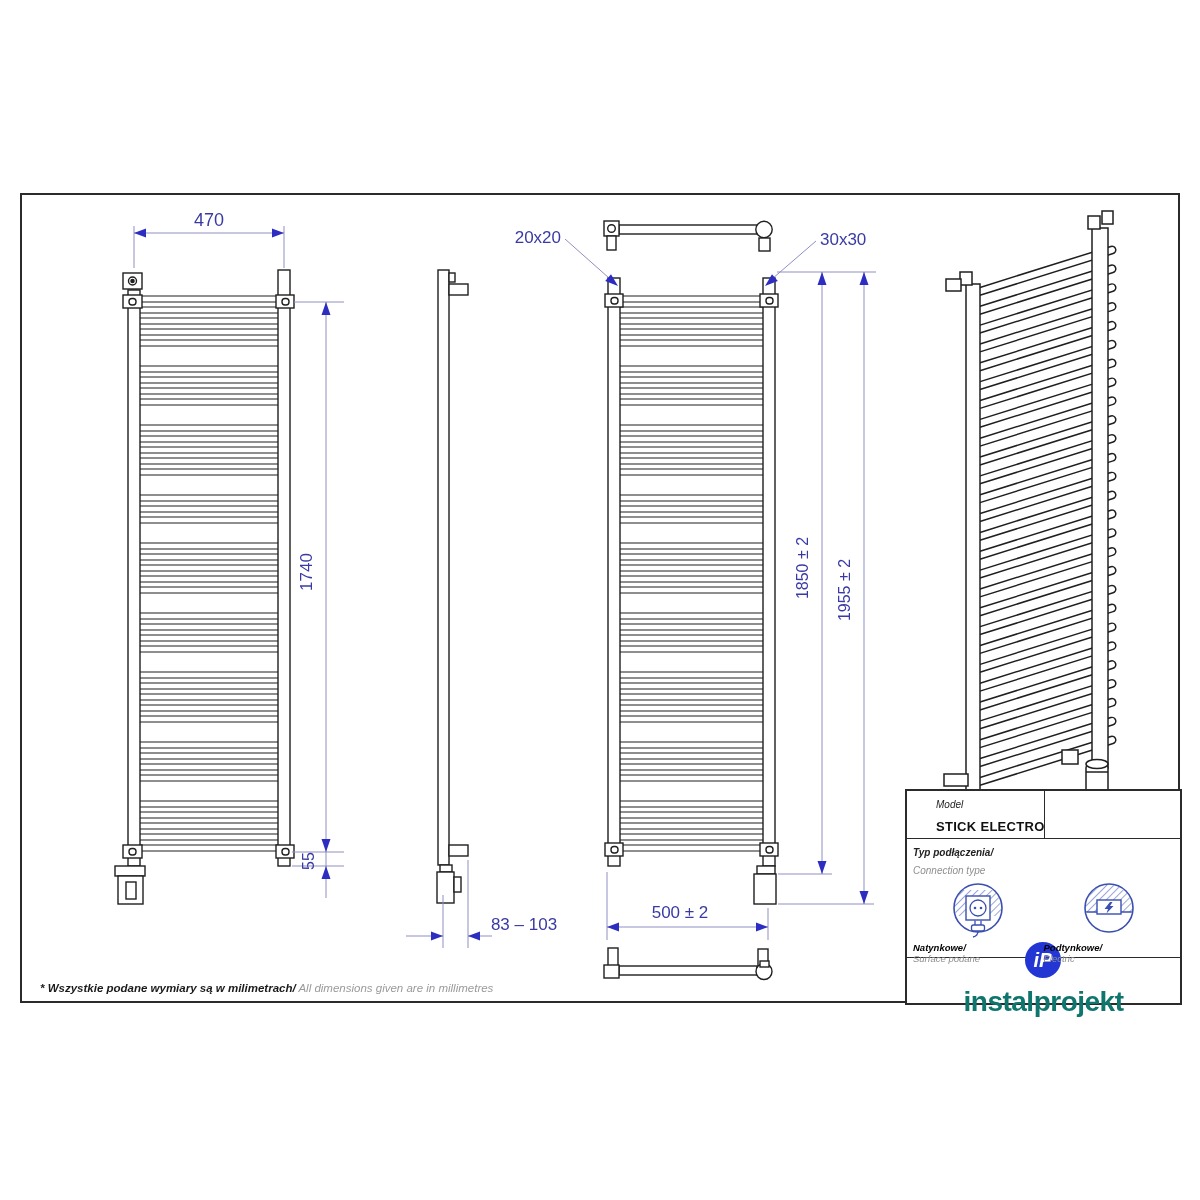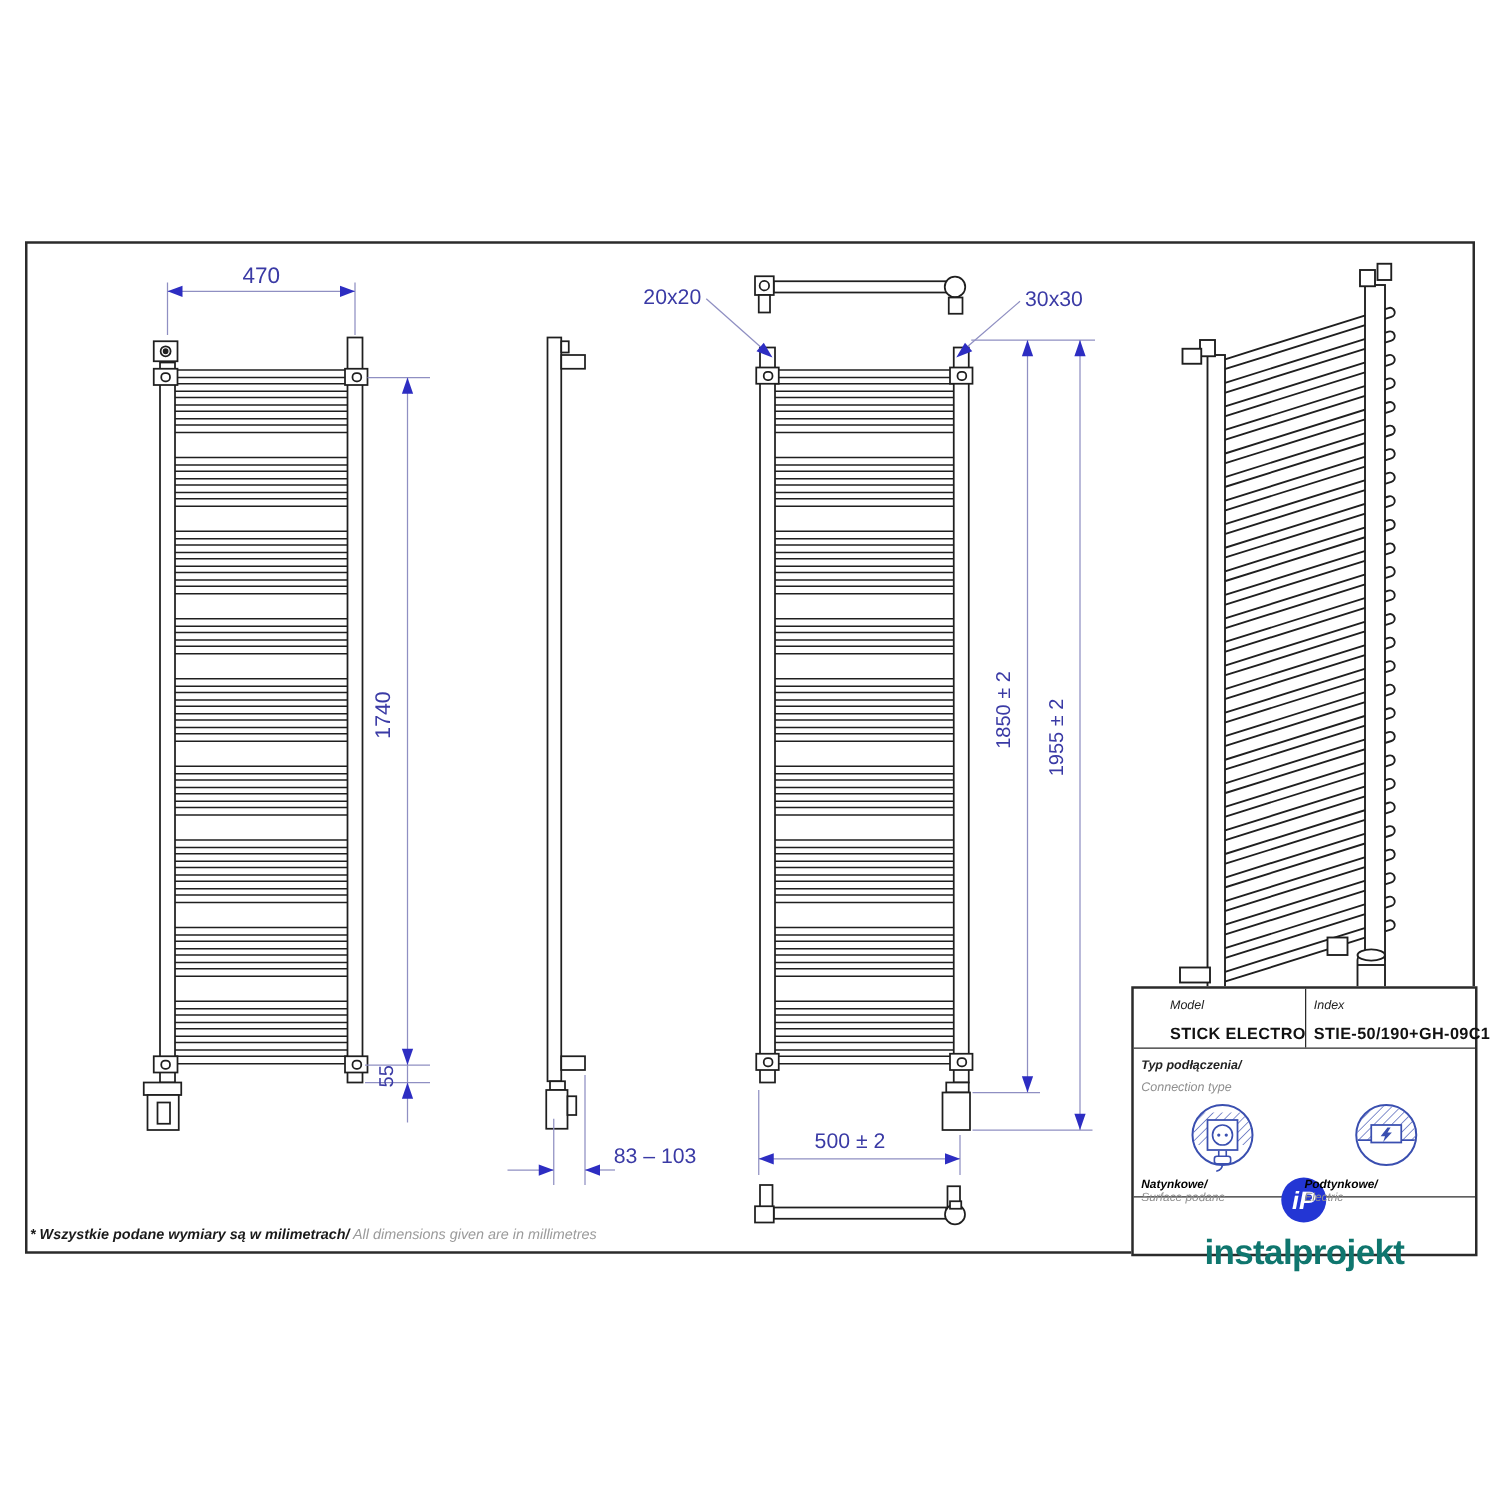--- a/index.html
+++ b/index.html
@@ -28,21 +28,21 @@
   .power-icon-wrap{text-align:center;margin-top:2px;}
   .power-val{font-weight:bold;font-size:13px;text-align:center;color:#111;margin-top:0px;}
   .conn-icons{display:flex;justify-content:space-around;margin-top:4px;}
   .conn-labels{display:flex;margin-top:2px;}
   .conn-label{width:50%;font-size:9.5px;font-style:italic;line-height:1.2;}
   .conn-label b{font-weight:bold;font-style:italic;}
   .conn-label .en{color:#8f8f8f;}
   .logo-wrap{display:flex;align-items:center;gap:7px;flex-direction:column;}
   .logo-word{font-weight:bold;font-size:28px;letter-spacing:-0.5px;}
   
-  .footnote{position:absolute;left:24px;top:982px;font-size:11.5px;white-space:nowrap;}
+  .footnote{position:absolute;left:40px;top:982px;font-size:11.5px;white-space:nowrap;}
   .footnote .pl{font-weight:bold;font-style:italic;color:#1a1a1a;}
   .footnote .en{font-style:italic;color:#9a9a9a;}
 </style>
 </head>
 <body>
 
 <div class="sheet">
 
   <svg class="dwg" width="1200" height="1200" viewBox="0 0 1200 1200">
 
@@ -420,24 +420,20 @@
   </svg>
 
   <div class="frame"></div>
 
   <div class="spec-table">
     <div class="t-row t-row1">
       <div class="t-cell left">
         <span class="lbl">Model</span>
         <div class="big-val">STICK ELECTRO</div>
       </div>
-      <div class="t-cell right">
-        <span class="lbl">Index</span>
-        <div class="big-val">STIE-50/190+GH-09C1</div>
-      </div>
     </div>
     <div class="t-row t-row2">
       <div class="t-cell right">
         <span class="lbl"><b>Typ podłączenia/</b><br>
               <span class="en">Connection type</span></span>
         <div class="conn-icons">
           <svg width="56" height="58" viewBox="0 0 56 58">
             <defs>
               <pattern id="hatch1" width="5" height="5" patternUnits="userSpaceOnUse" patternTransform="rotate(45)">
                 <line x1="0" y1="0" x2="0" y2="5" stroke="#3a4fb0" stroke-width="1"></line>

